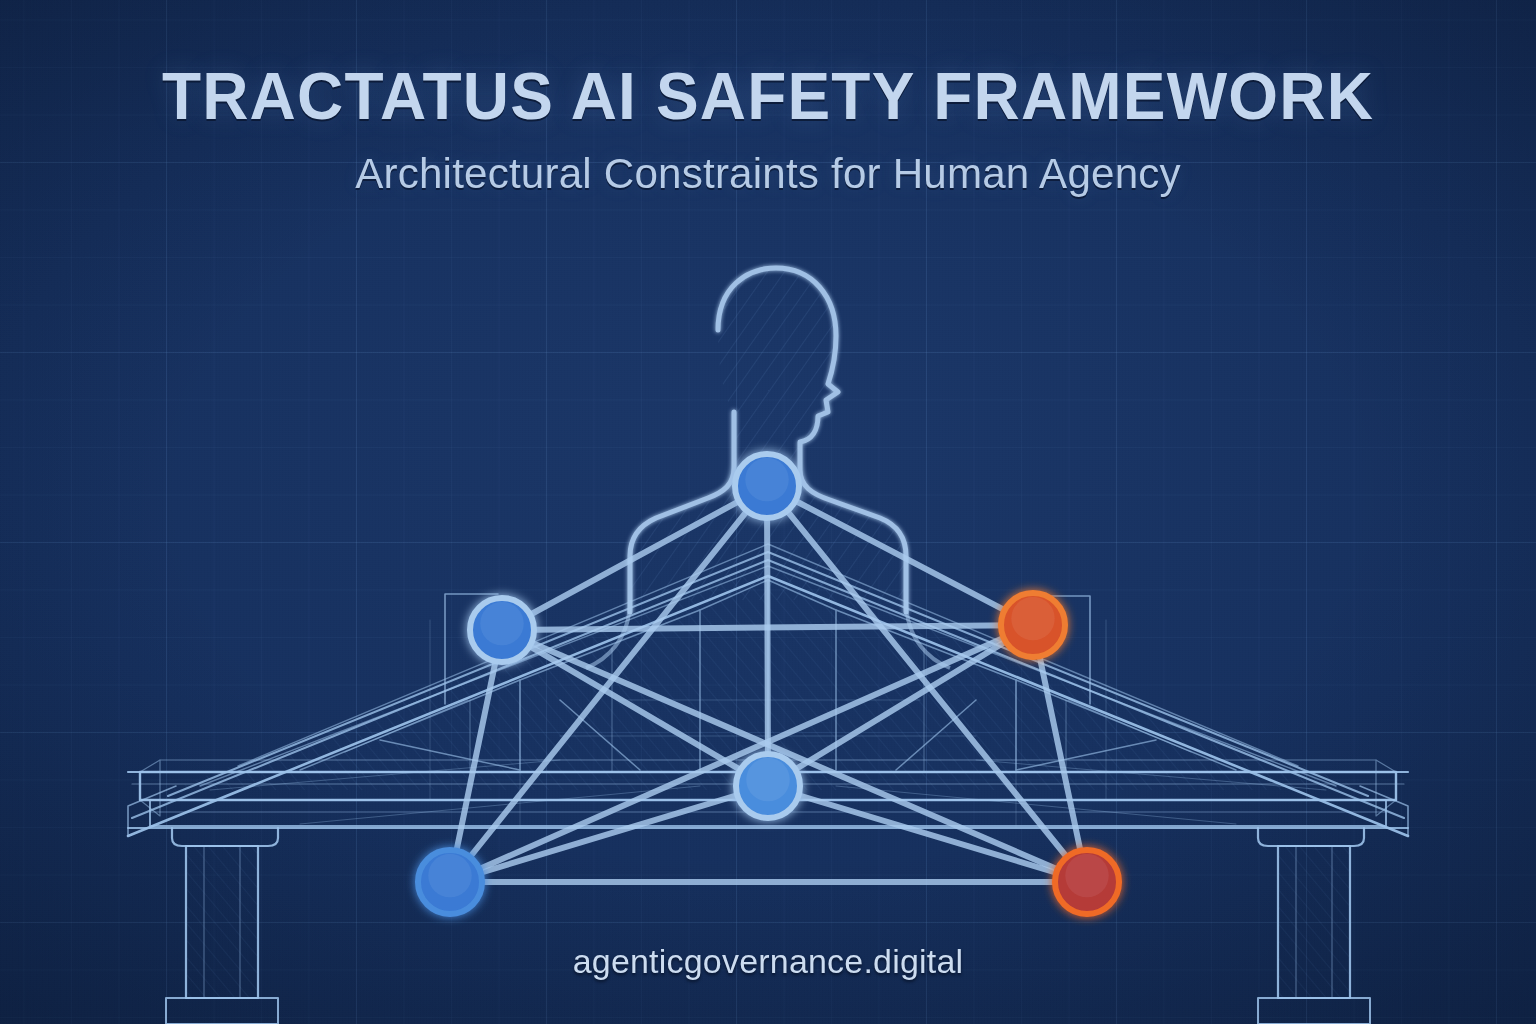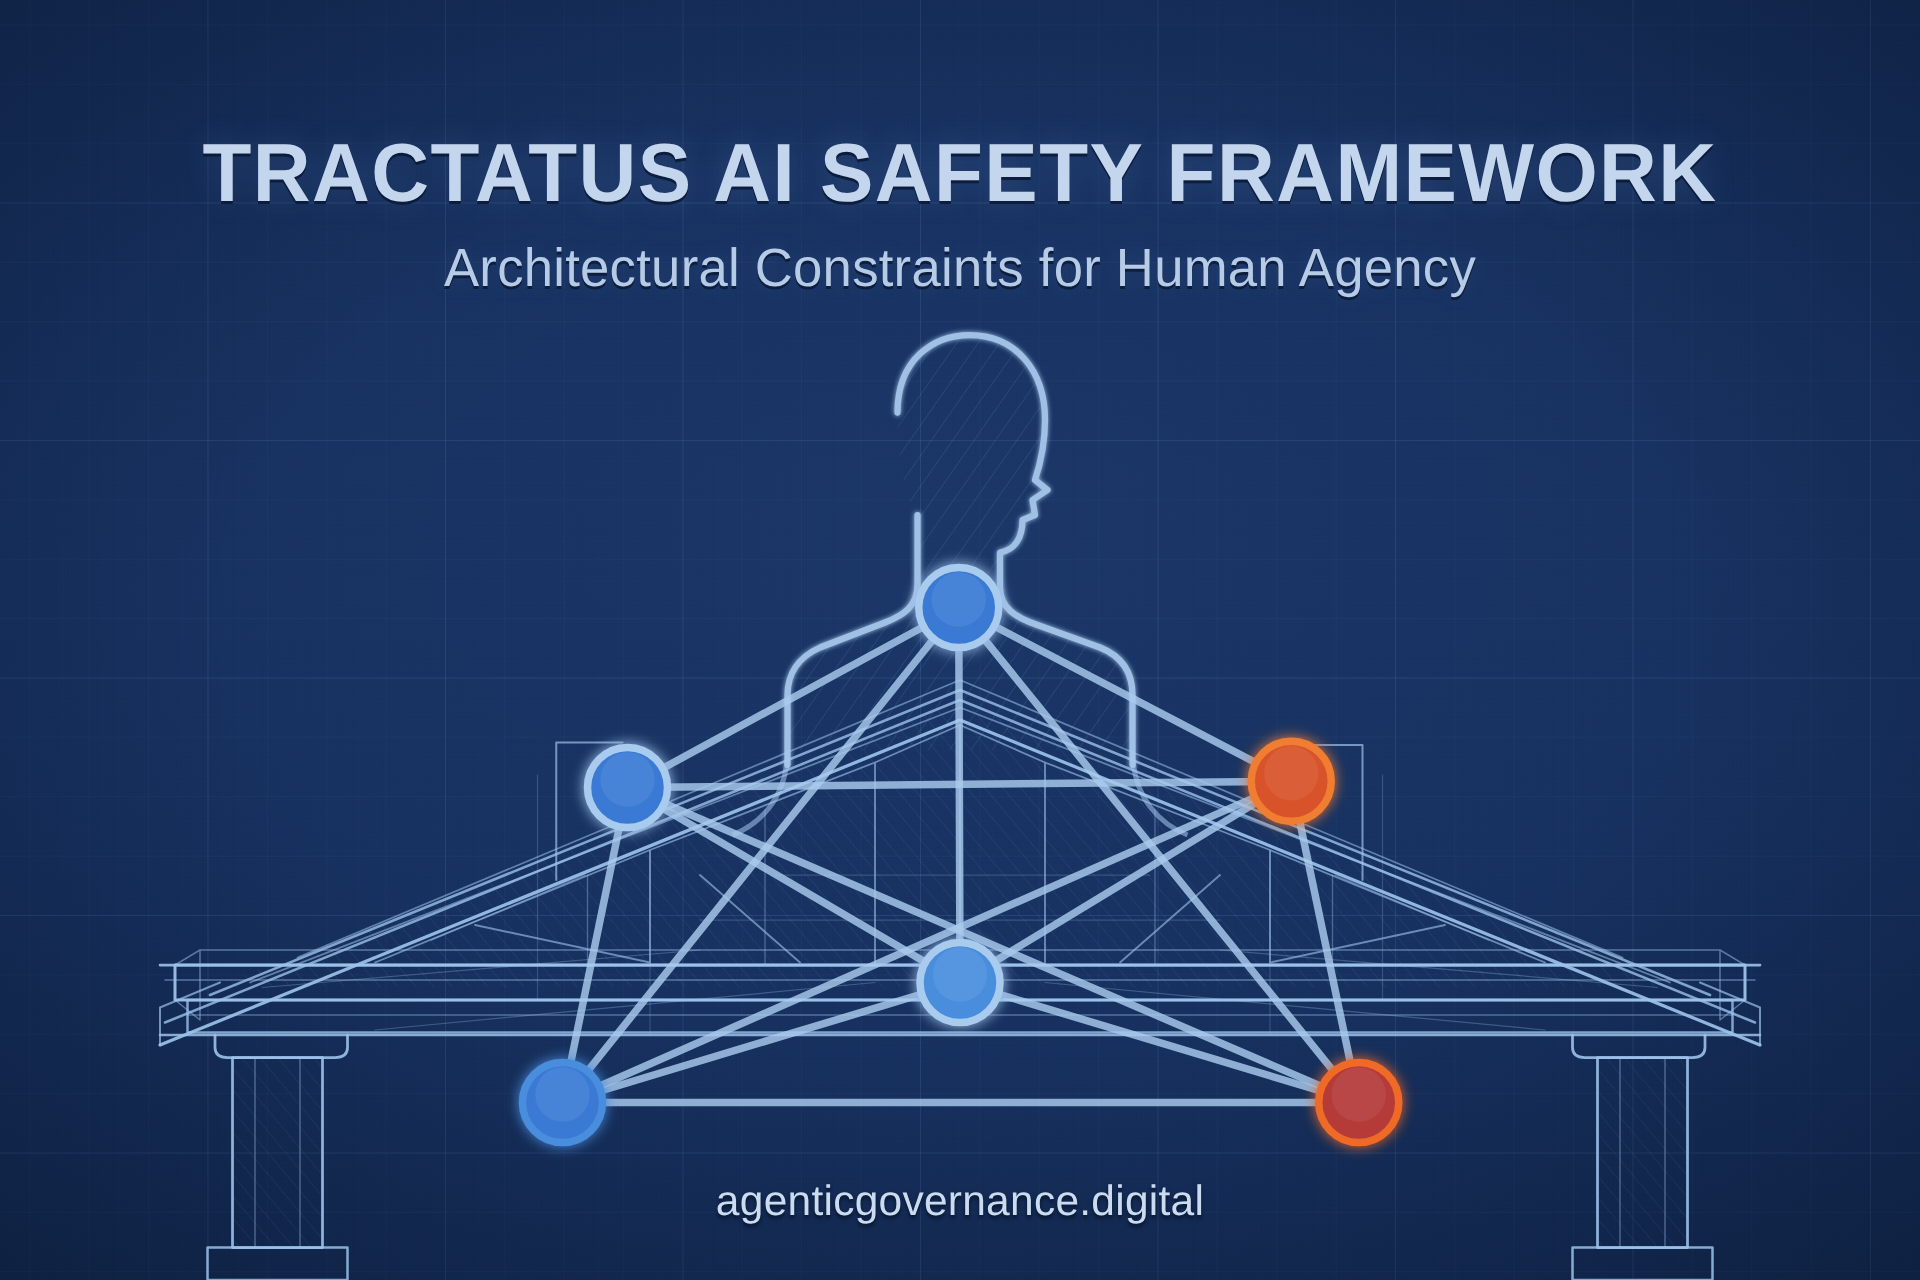--- a/index.html
+++ b/index.html
@@ -38,21 +38,20 @@
   #vignette{
     position:absolute; inset:0; pointer-events:none;
     background:radial-gradient(ellipse 85% 80% at 50% 48%, rgba(0,0,0,0) 45%, rgba(5,14,34,.42) 100%);
   }
 
   .headings{
     position:absolute;
     left:0; right:0; top:62px;
     text-align:center;
     z-index:6;
-    margin-top:42px;
   }
   #title{
     margin:0;
     font-size:66px;
     font-weight:700;
     letter-spacing:1.2px;
     line-height:1.04;
     color:#c3d6ee;
     font-family:"Liberation Sans", sans-serif;
     text-shadow:0 2px 0 rgba(8,20,45,.75), 0 0 26px rgba(120,170,235,.20);

